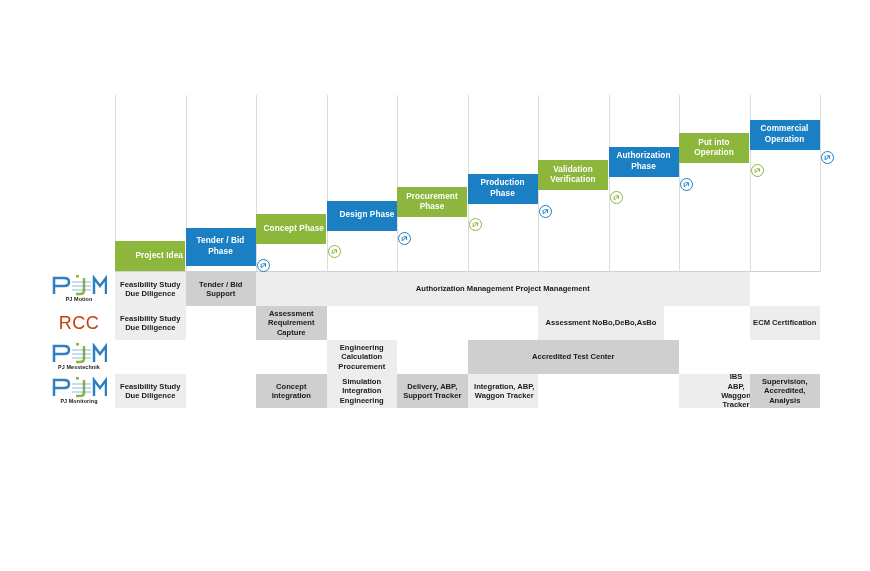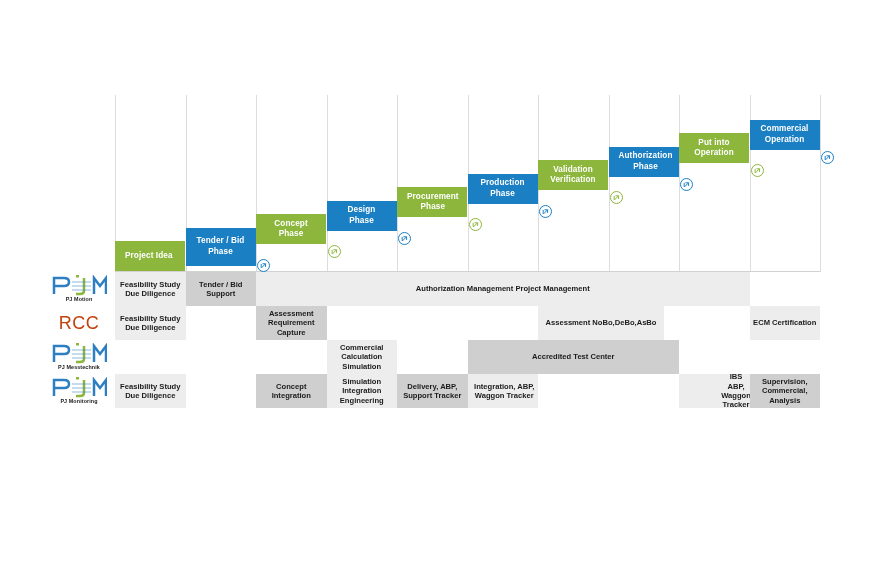--- a/index.html
+++ b/index.html
@@ -5,23 +5,23 @@
   html,body{margin:0;padding:0;background:#ffffff;}
   body{width:870px;height:571px;font-family:"Liberation Sans",sans-serif;-webkit-font-smoothing:antialiased;}
   #root{position:relative;width:870px;height:571px;overflow:hidden;background:#fff;}
 
   
   #stair{position:absolute;left:115px;top:95px;width:705px;height:177px;}
   .colline{position:absolute;top:0;width:1px;height:177px;background:#dcdcdc;}
   .stair-bottom{position:absolute;left:0;top:176px;width:705px;height:1px;background:#d2d2d2;}
 
   .phase{position:absolute;width:70px;box-sizing:border-box;
-         display:flex;align-items:center;justify-content:flex-start;text-align:center;
+         display:flex;align-items:center;justify-content:flex-end;text-align:center;
          color:#ffffff;font-weight:bold;font-size:8.2px;line-height:10.5px;
-         letter-spacing:.1px;padding:3px 10px;}
+         letter-spacing:.1px;padding:3px 2px;}
   .phase.green{background:#8CB63C;}
   .phase.blue{background:#1B7FC3;}
 
   .badge{position:absolute;width:13px;height:13px;border-radius:50%;
          background:#ffffff;box-sizing:border-box;
          display:flex;align-items:center;justify-content:center;}
   .badge.green{border:1px solid #8CB63C;}
   .badge.blue{border:1px solid #1B7FC3;}
   .badge svg{display:block;}
 
@@ -217,21 +217,21 @@
               <g stroke="#2E7FC1" stroke-width="2" opacity="0.55">
                 <path d="M42 14 L80 14"></path>
                 <path d="M42 22 L80 22"></path>
                 <path d="M42 30 L80 30"></path>
               </g>
             </svg></div>
           <div class="logo-sub">PJ Messtechnik</div>
         </div>
         <div class="cells">
           <div class="cell light" style="left: 211.5px; width: 70.5px;">
-            <span>Commercial Calculation Simulation</span>
+            <span>Engineering Calculation Procurement</span>
           </div>
           <div class="cell dark" style="left: 352.5px; width: 211.5px;">
             <span>Accredited Test Center</span>
           </div>
         </div>
       </div>
       <div class="trow" style="top: 102px;">
         <div class="logo-cell">
           <div class="logo-wrap"><svg width="56" height="21" viewBox="0 0 112 42">
               <g fill="none" stroke="#2E7FC1" stroke-width="5">
@@ -263,19 +263,19 @@
           <div class="cell dark" style="left: 282px; width: 70.5px;">
             <span>Delivery, ABP, Support Tracker</span>
           </div>
           <div class="cell light" style="left: 352.5px; width: 70.5px; padding-left: 6px;">
             <span>Integration, ABP, Waggon Tracker</span>
           </div>
           <div class="cell light" style="left: 564px; width: 71px; padding-left: 46px;">
             <span>IBS ABP, Waggon Tracker</span>
           </div>
           <div class="cell dark" style="left: 634.5px; width: 70.5px;">
-            <span>Supervision, Commercial, Analysis</span>
+            <span>Supervision, Accredited, Analysis</span>
           </div>
         </div>
       </div>
     </div>
 
 </div>
 
 </body></html>

